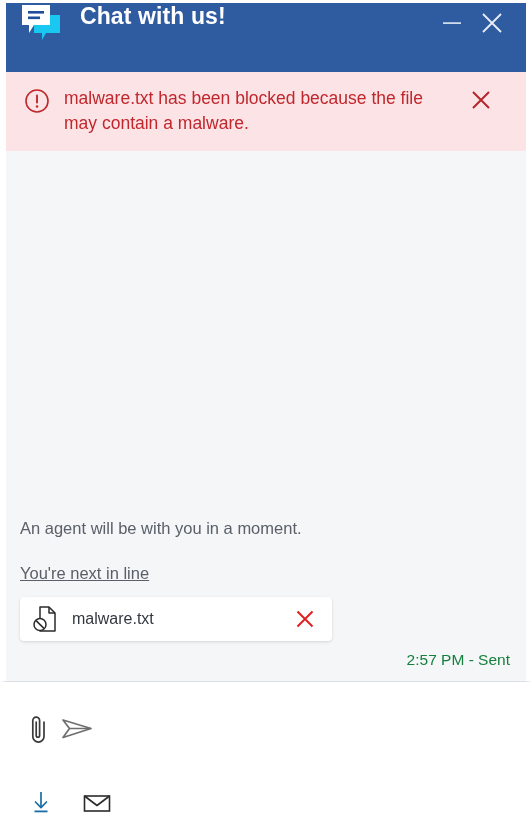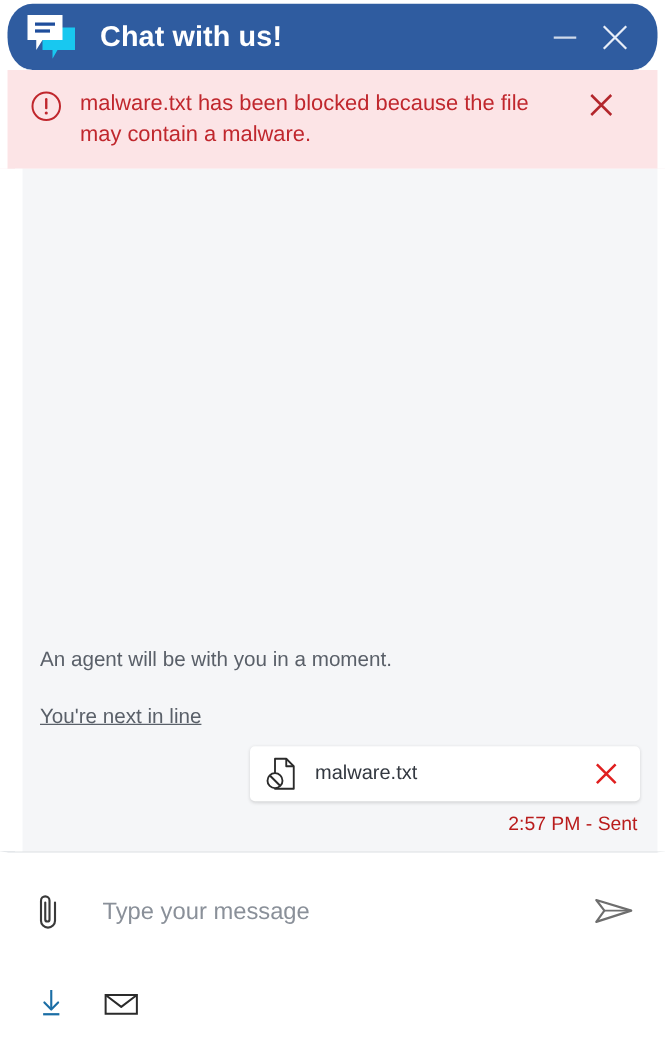--- a/index.html
+++ b/index.html
@@ -22,31 +22,29 @@
     height: 833px;
     box-sizing: border-box;
     background: #ffffff;
     display: flex;
     flex-direction: column;
   }
 
   
   .header {
     position: relative;
-    height: 56px;
+    height: 72px;
     background: #2f5ca0;
     border-top: 3px solid #ffffff;
     border-left: 6px solid #ffffff;
     border-right: 6px solid #ffffff;
     box-sizing: border-box;
     display: flex;
-    align-items: center;
     padding: 0 14px 0 14px;
     flex: 0 0 auto;
-    border-radius: 26px;
   }
   .header::after {
     content: "";
     position: absolute;
     left: 0;
     right: 0;
     bottom: -2px;
     height: 2px;
     background: #1d2b4a;
   }
@@ -127,34 +125,32 @@
     flex: 1 1 auto;
     background: #f5f6f8;
     border-left: 6px solid #ffffff;
     border-right: 6px solid #ffffff;
     box-sizing: border-box;
     display: flex;
     flex-direction: column;
     justify-content: flex-end;
     padding: 0 14px 12px 14px;
     overflow: hidden;
-    margin-left: 12px;
   }
 
   .sys-msg {
     color: #5a6069;
     font-size: 16.5px;
     line-height: 1.4;
     margin: 0 0 22px 0;
   }
   .sys-msg.second { margin-bottom: 12px; text-decoration: underline; }
 
   .file-row {
     display: flex;
-    justify-content: flex-end;
     margin-bottom: 10px;
   }
   .file-card {
     width: 312px;
     height: 44px;
     background: #ffffff;
     border-radius: 4px;
     box-shadow: 0 1px 3px rgba(0,0,0,0.14);
     display: flex;
     align-items: center;
@@ -183,21 +179,21 @@
     cursor: pointer;
   }
   .file-remove svg { display: block; }
 
   .meta-row {
     display: flex;
     justify-content: flex-end;
     padding-right: 2px;
   }
   .meta {
-    color: #b91c1c;
+    color: #15803d;
     font-size: 15.5px;
   }
 
   
   .composer {
     flex: 0 0 auto;
     background: #ffffff;
     border-top: 1px solid #dcdfe3;
     border-left: 6px solid #ffffff;
     border-right: 6px solid #ffffff;
@@ -355,21 +351,20 @@
   <div class="composer">
 
     <div class="composer-main">
 
       <div class="attach-btn">
         <svg width="30" height="34" viewBox="0 0 30 34" xmlns="http://www.w3.org/2000/svg">
           <path d="M20 9 V23.5 a5.6 5.6 0 0 1 -11.2 0 V7.5 a3.4 3.4 0 0 1 6.8 0 V22.5 a1.7 1.7 0 0 1 -3.4 0 V9" fill="none" stroke="#3a3a3a" stroke-width="1.7" stroke-linecap="round"></path>
         </svg>
       </div>
 
-      <input class="msg-input" type="text" value="" placeholder="Type your message" style="">
 
       <div class="send-btn">
         <svg width="34" height="30" viewBox="0 0 34 30" xmlns="http://www.w3.org/2000/svg">
           <path d="M3 5 L31 13.5 L3 22.5 L9.5 13.5 Z" fill="none" stroke="#6e6e6e" stroke-width="1.7" stroke-linejoin="round"></path>
           <path d="M9.5 13.5 L31 13.5" stroke="#6e6e6e" stroke-width="1.5"></path>
         </svg>
       </div>
     </div>
 
     <div class="composer-tools">

